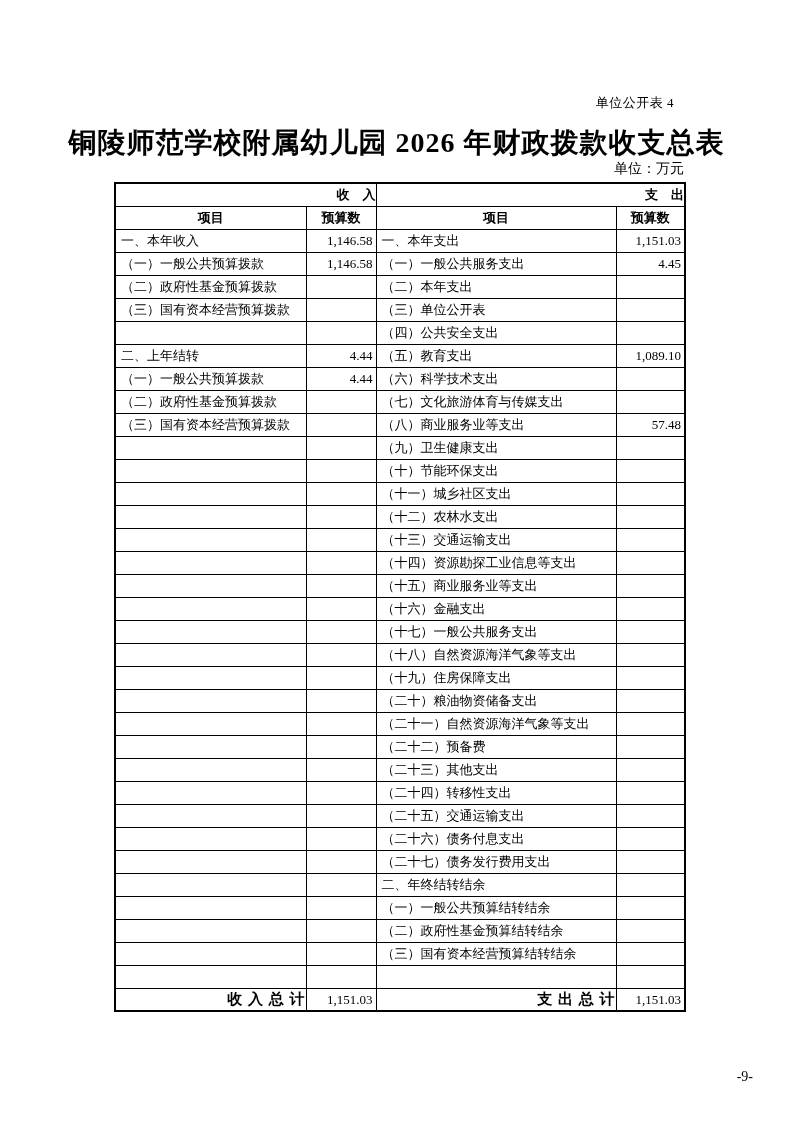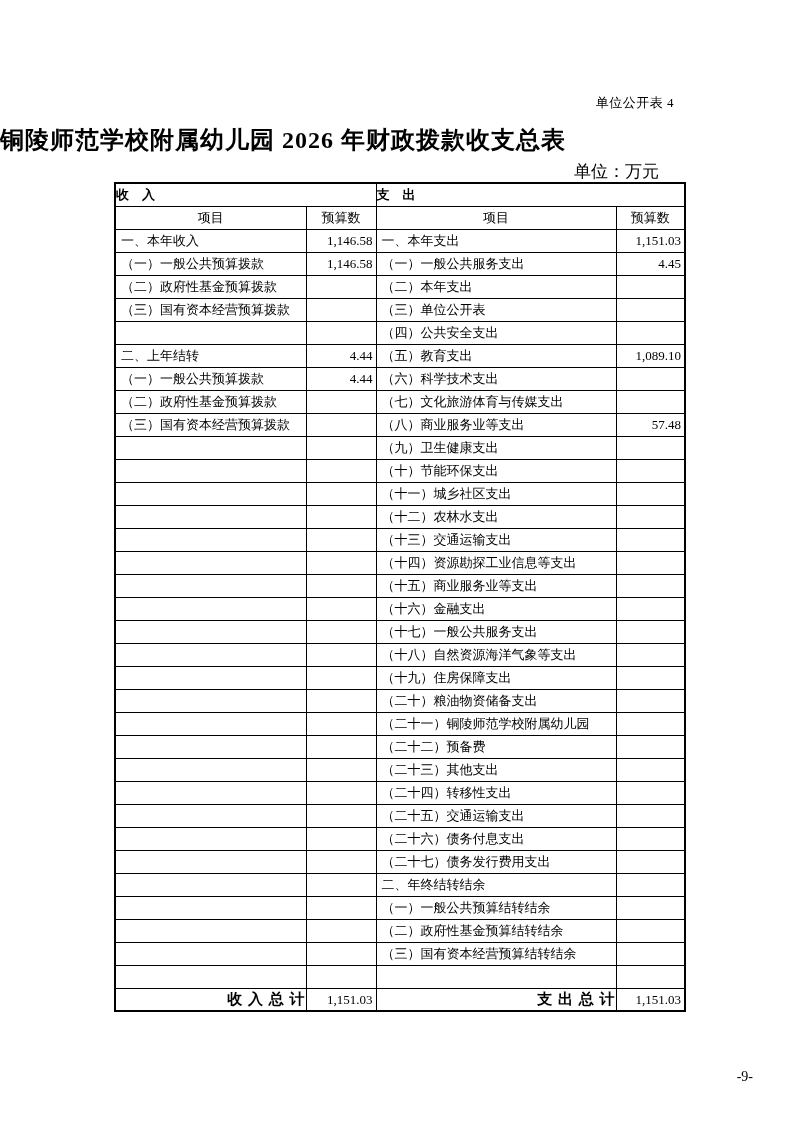--- a/index.html
+++ b/index.html
@@ -19,30 +19,30 @@
     top: 94px;
     right: 119px;
     font-size: 13px;
     letter-spacing: 0.5px;
   }
   .title {
     position: absolute;
     top: 124px;
     left: 0;
     width: 100%;
-    text-align: left;
-    font-size: 24px;
+    text-align: center;
+    font-size: 28px;
     font-weight: bold;
     letter-spacing: 1px;
   }
   .unit-note {
     position: absolute;
     top: 160px;
-    right: 134px;
-    font-size: 17px;
+    right: 109px;
+    font-size: 14px;
   }
   table.budget-table {
     position: absolute;
     top: 182px;
     left: 114px;
     width: 570px;
     border-collapse: collapse;
     table-layout: fixed;
     border: 2px solid #000;
   }
@@ -52,25 +52,25 @@
     height: 23px;
     font-size: 13px;
     line-height: 15px;
     overflow: hidden;
     white-space: nowrap;
     vertical-align: middle;
   }
   th.section-h {
     font-size: 15px;
     font-weight: bold;
-    text-align: left;
+    text-align: right;
   }
   th.col-h {
     font-size: 14px;
-    font-weight: normal;
+    font-weight: bold;
     text-align: center;
   }
   td.item {
     text-align: left;
     padding-left: 5px;
   }
   td.num {
     text-align: right;
     padding-right: 3px;
   }
@@ -240,21 +240,21 @@
         </tr>
         <tr>
           <td class="item"></td>
           <td class="num"></td>
           <td class="item">（二十）粮油物资储备支出</td>
           <td class="num"></td>
         </tr>
         <tr>
           <td class="item"></td>
           <td class="num"></td>
-          <td class="item">（二十一）铜陵师范学校附属幼儿园</td>
+          <td class="item">（二十一）自然资源海洋气象等支出</td>
           <td class="num"></td>
         </tr>
         <tr>
           <td class="item"></td>
           <td class="num"></td>
           <td class="item">（二十二）预备费</td>
           <td class="num"></td>
         </tr>
         <tr>
           <td class="item"></td>

